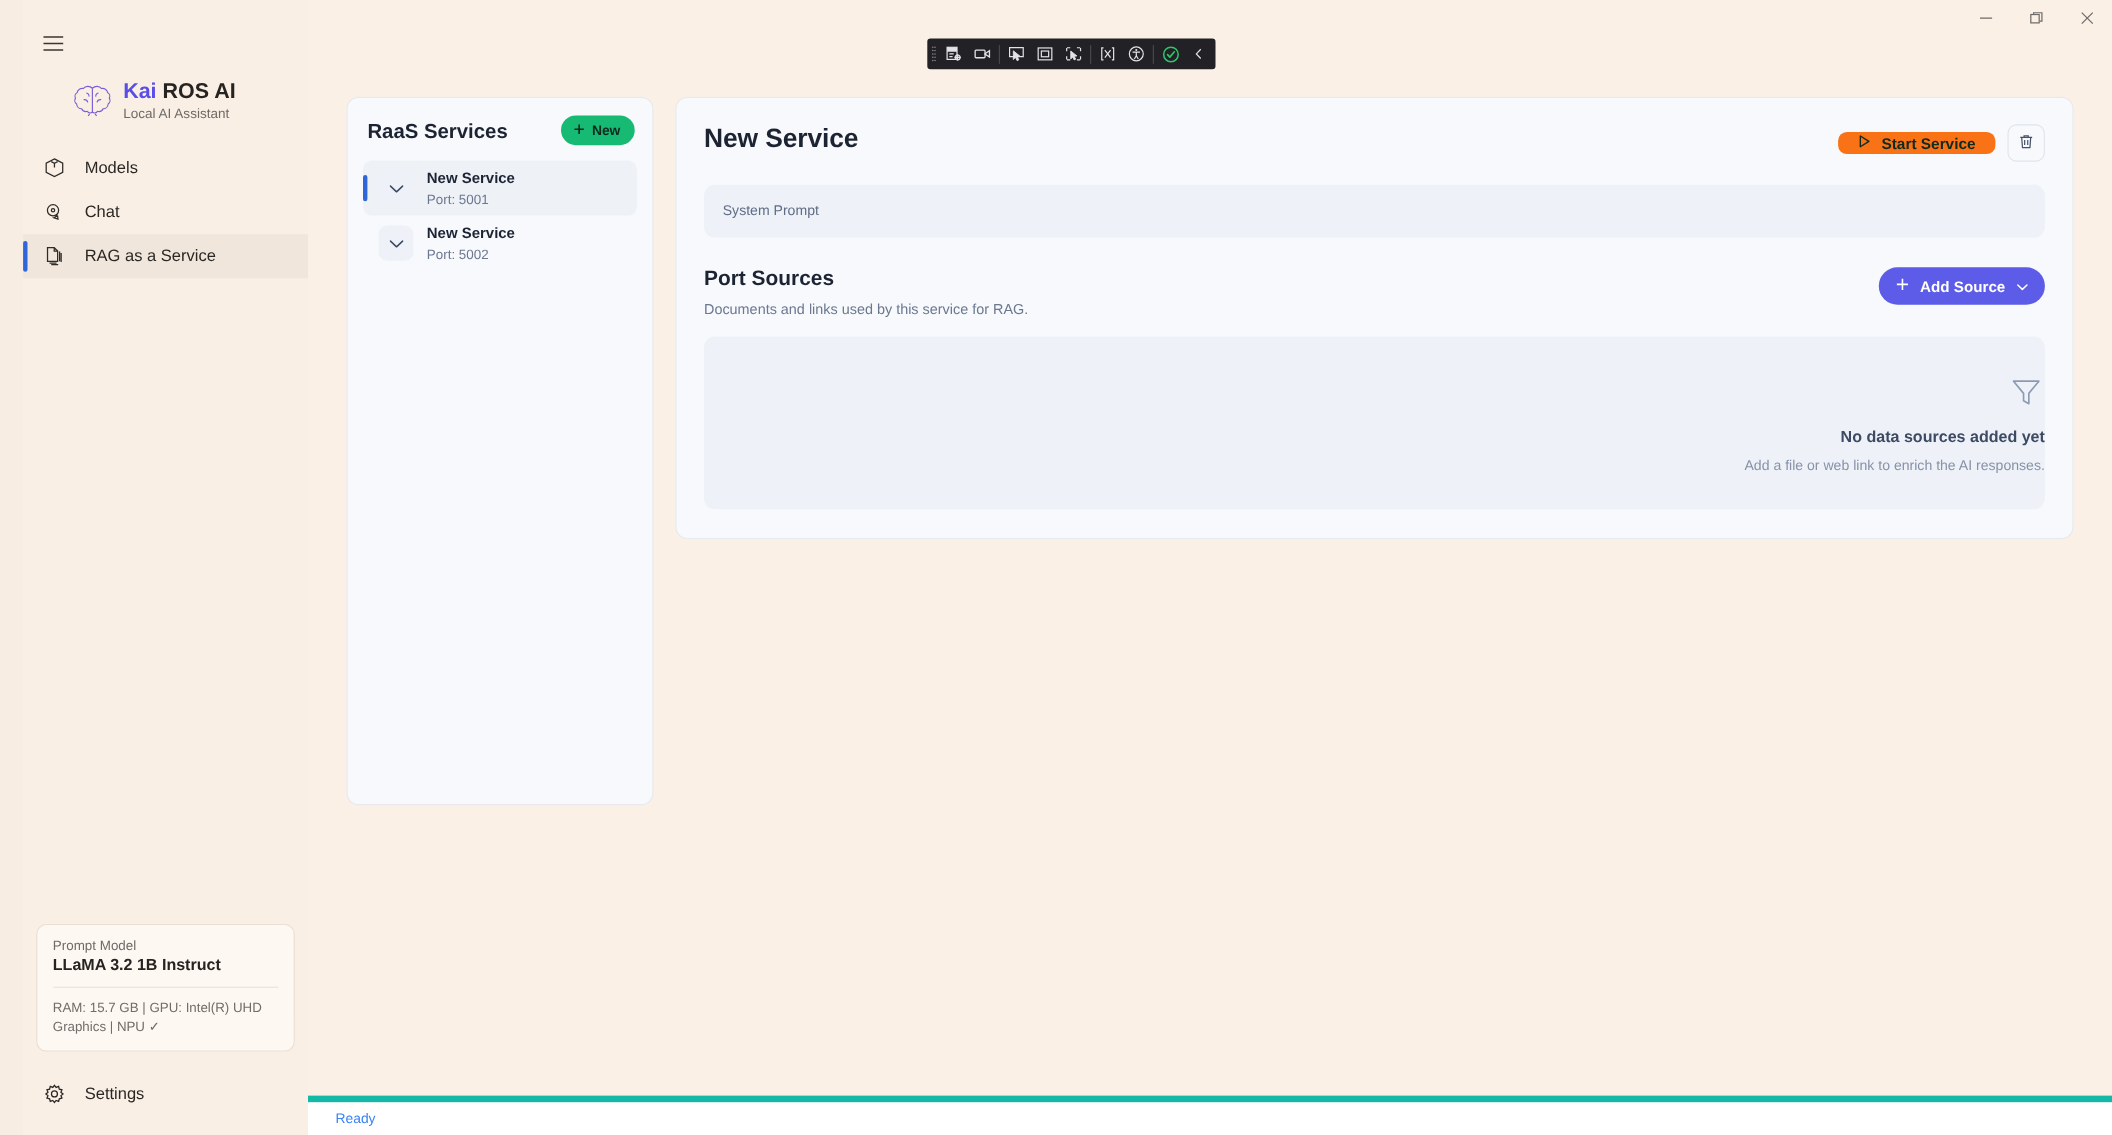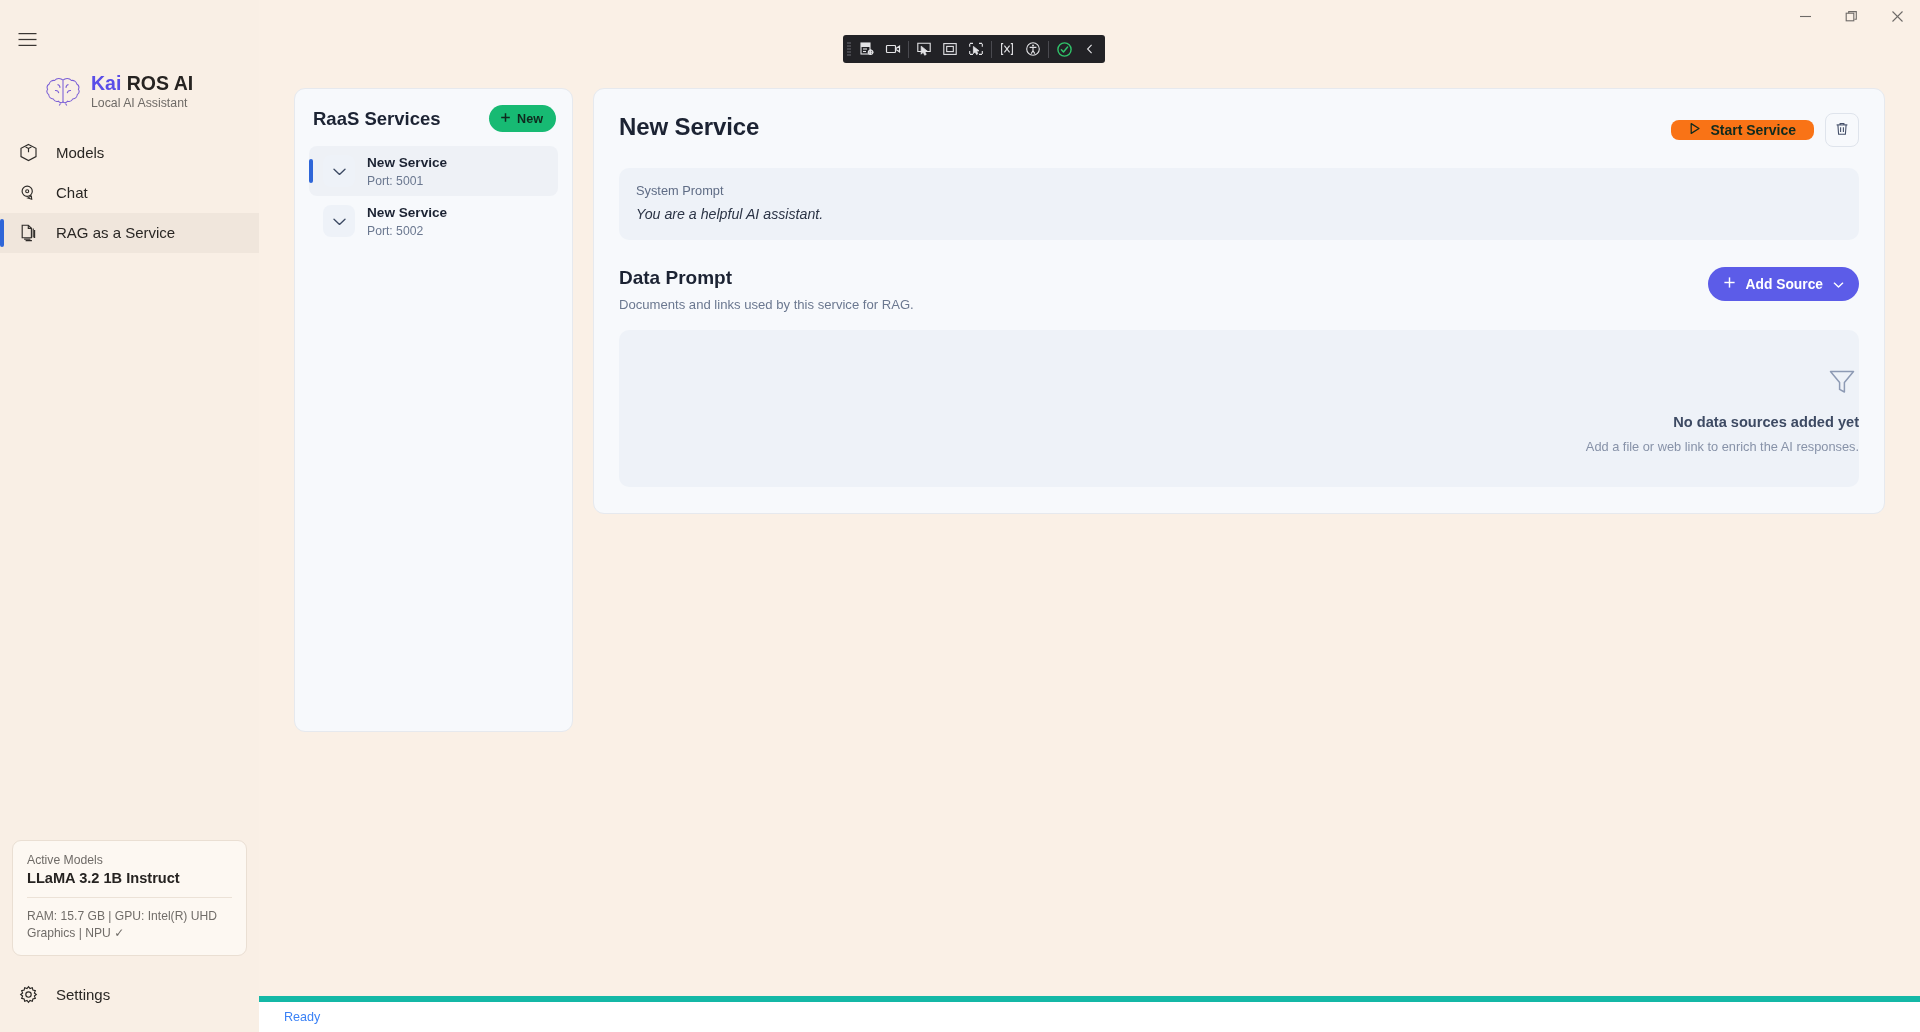--- a/index.html
+++ b/index.html
@@ -37,20 +37,21 @@
     color: #6d6a67;
   }
   .win-btn svg { display: block; }
 
   
   .body-split {
     flex: 1 1 auto;
     display: flex;
     min-height: 0;
     height: 1032px;
+    margin-left: 21px;
   }
 
   
   .sidebar {
     width: 259px;
     flex: 0 0 259px;
     background: #f9efe5;
     position: relative;
     display: flex;
     flex-direction: column;
@@ -586,21 +587,21 @@
               <path d="M14.2 5.6 v9 M15.6 7.1 v8"></path>
             </svg>
           </span>
           <span>RAG as a Service</span>
         </div>
       </nav>
 
       <div class="sidebar-spacer"></div>
 
       <div class="model-card">
-        <div class="model-card-label">Active Models</div>
+        <div class="model-card-label">Prompt Model</div>
         <div class="model-card-name">LLaMA 3.2 1B Instruct</div>
         <div class="model-card-specs">RAM: 15.7 GB | GPU: Intel(R) UHD Graphics | NPU ✓</div>
       </div>
 
       <div class="settings-row">
         <span class="nav-ico">
           <svg width="19" height="19" viewBox="0 0 19 19" fill="none" stroke="currentColor" stroke-width="1.15">
             <circle cx="9.5" cy="9.5" r="2.7"></circle>
             <path d="M9.5 1.7 l1.5 1.9 2.3-.9 .6 2.4 2.4 .6 -.9 2.3 1.9 1.5 -1.9 1.5 .9 2.3 -2.4 .6 -.6 2.4 -2.3-.9 -1.5 1.9 -1.5-1.9 -2.3 .9 -.6-2.4 -2.4-.6 .9-2.3 -1.9-1.5 1.9-1.5 -.9-2.3 2.4-.6 .6-2.4 2.3 .9z"></path>
           </svg>
@@ -674,26 +675,25 @@
                     <path d="M3.9 3.9 l.7 9.3 h6.8 l.7-9.3"></path>
                     <path d="M6.6 6.3 v4.6 M9.4 6.3 v4.6"></path>
                   </svg>
                 </span>
               </button>
             </div>
           </div>
 
           <div class="prompt-box">
             <div class="prompt-label">System Prompt</div>
-            <div class="prompt-value">You are a helpful AI assistant.</div>
           </div>
 
           <div class="ds-head">
             <div>
-              <div class="ds-title">Data Prompt</div>
+              <div class="ds-title">Port Sources</div>
               <div class="ds-sub">Documents and links used by this service for RAG.</div>
             </div>
             <button class="btn-add-source">
               <span>
                 <svg width="13" height="13" viewBox="0 0 13 13" stroke="currentColor" stroke-width="1.45">
                   <line x1="6.5" y1="1.4" x2="6.5" y2="11.6"></line>
                     <line x1="1.4" y1="6.5" x2="11.6" y2="6.5"></line>
                 </svg>
               </span>
               <span>Add Source</span>

